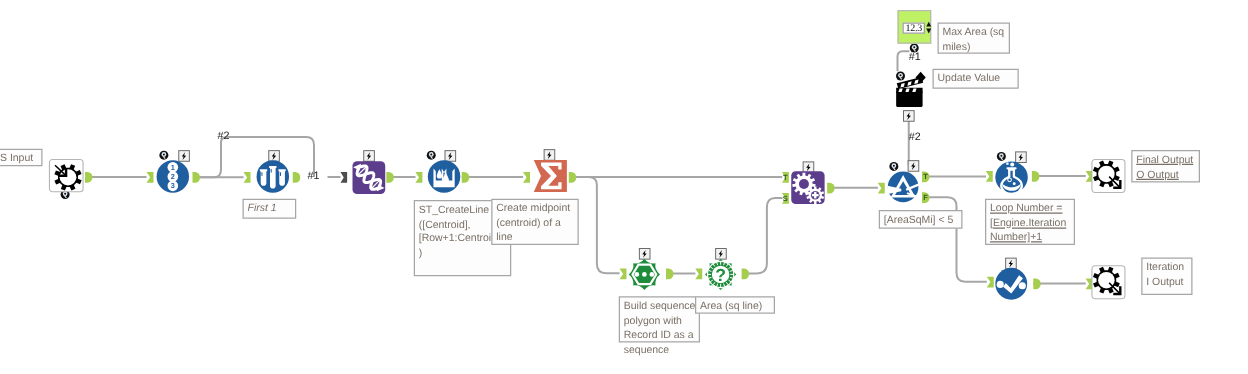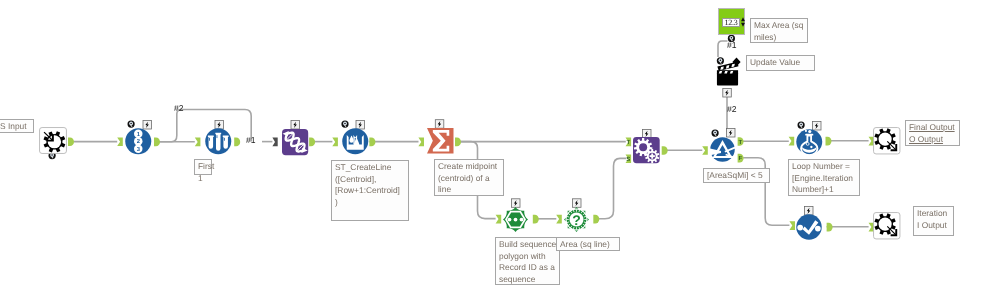--- a/index.html
+++ b/index.html
@@ -405,21 +405,21 @@
         <svg width="27.5" height="27.5" viewBox="0 0 100 100" preserveAspectRatio="none">
           <rect x="2" y="2" width="96" height="96" rx="9" ry="9" fill="#fff" stroke="#b5b5b5" stroke-width="3.2"></rect>
           <g>
             <path d="M52.84,4.99L64.47,9.63L60.45,20.12L67.46,26.95L77.84,22.67L82.77,34.17L72.52,38.74L72.64,48.53L83.01,52.84L78.37,64.47L67.88,60.45L61.05,67.46L65.33,77.84L53.83,82.77L49.26,72.52L39.47,72.64L35.16,83.01L23.53,78.37L27.55,67.88L20.54,61.05L10.16,65.33L5.23,53.83L15.48,49.26L15.36,39.47L4.99,35.16L9.63,23.53L20.12,27.55L26.95,20.54L22.67,10.16L34.17,5.23L38.74,15.48L48.53,15.36Z" fill="#000"></path>
             <circle cx="44" cy="44" r="24" fill="#fff"></circle>
             <path d="M52,52 L84,84" stroke="#000" stroke-width="4.2" fill="none" stroke-linecap="butt"></path>
             <path d="M88,88 L64,88 L64,81 L81,81 L81,62 L88,62 Z" fill="#000"></path>
           </g>
         </svg>
       </div>
-      <div class="tool" style="left: 718.4px; top: 7.6px; width: 26.7px; height: 27.2px; background: #84cc16; border: 1px solid rgb(185, 185, 185); box-sizing: border-box;">
+      <div class="tool" style="left: 718.4px; top: 7.6px; width: 26.7px; height: 27.2px; background: #bef264; border: 1px solid rgb(185, 185, 185); box-sizing: border-box;">
         <div style="position: absolute; left: 3px; top: 9px; width: 17.5px; height: 9.3px; border: 1px solid rgb(155, 155, 155); background: rgb(255, 255, 255); font-size: 8px; line-height: 8.4px; color: rgb(17, 17, 17); overflow: hidden; padding: 0px 0px 0px 1px; box-sizing: border-box; font-family: &quot;Liberation Serif&quot;, serif; letter-spacing: -0.2px;">12.3</div>
         <div style="position: absolute; left: 21.5px; top: 8.6px; width: 4px; height: 10px;">
           <svg width="4" height="10" viewBox="0 0 4 10">
             <path d="M2,0.3 L4,4.2 L0,4.2 Z" fill="#111"></path>
             <path d="M2,9.7 L4,5.8 L0,5.8 Z" fill="#111"></path>
           </svg>
         </div>
       </div>
       <div class="tool" style="left: 715.5px; top: 62.5px; width: 23px; height: 22.5px;">
         <svg width="23" height="22.5" viewBox="0 0 100 100" preserveAspectRatio="none">
@@ -436,35 +436,35 @@
               <path d="M16,35 L27,35 L23,47 L12,47 Z"></path>
               <path d="M40,35 L51,35 L47,47 L36,47 Z"></path>
               <path d="M64,35 L75,35 L71,47 L60,47 Z"></path>
             </g>
           </g>
         </svg>
       </div>
     </div>
   <div id="labels-layer">
       <div class="lbl" style="left: -4px; top: 119px; width: 38px; height: 14px;">S Input</div>
-      <div class="lbl" style="left: 194px; top: 159px; width: 18px; height: 16px;">First 1</div>
+      <div class="lbl" style="left: 194px; top: 159px; width: 43px; height: 16px; font-style: italic;">First 1</div>
       <div class="lbl" style="left: 331px; top: 160px; width: 78px; height: 61px;">ST_CreateLine
 ([Centroid],
 [Row+1:Centroid]
 )</div>
-      <div class="lbl" style="left: 434px; top: 159px; width: 70px; height: 37px;">Create midpoint
+      <div class="lbl" style="left: 393px; top: 159px; width: 70px; height: 37px;">Create midpoint
 (centroid) of a
 line</div>
-      <div class="lbl" style="left: 495px; top: 237px; width: 65px; height: 48px;">Build sequence
+      <div class="lbl" style="left: 495px; top: 237px; width: 65px; height: 37px;">Build sequence
 polygon with
 Record ID as a
 sequence</div>
       <div class="lbl" style="left: 556px; top: 237px; width: 64px; height: 14px;">Area (sq line)</div>
       <div class="lbl" style="left: 703px; top: 168px; width: 67px; height: 15px;">[AreaSqMi] &lt; 5</div>
-      <div class="lbl" style="left: 788px; top: 159px; width: 72px; height: 37px;">Loop Number =
+      <div class="lbl" style="left: 788px; top: 159px; width: 72px; height: 37px; text-decoration: underline;">Loop Number =
 [Engine.Iteration
 Number]+1</div>
       <div class="lbl" style="left: 905px; top: 120px; width: 55px; height: 26px; text-decoration: underline;">Final Output
 O Output</div>
       <div class="lbl" style="left: 913px; top: 206px; width: 41px; height: 30px;">Iteration
 I Output</div>
       <div class="lbl" style="left: 750px; top: 18px; width: 58px; height: 25px;">Max Area (sq
 miles)</div>
       <div class="lbl" style="left: 746px; top: 55px; width: 69px; height: 16px;">Update Value</div>
       <div class="anno" style="left: 174px; top: 103px;">#2</div>

